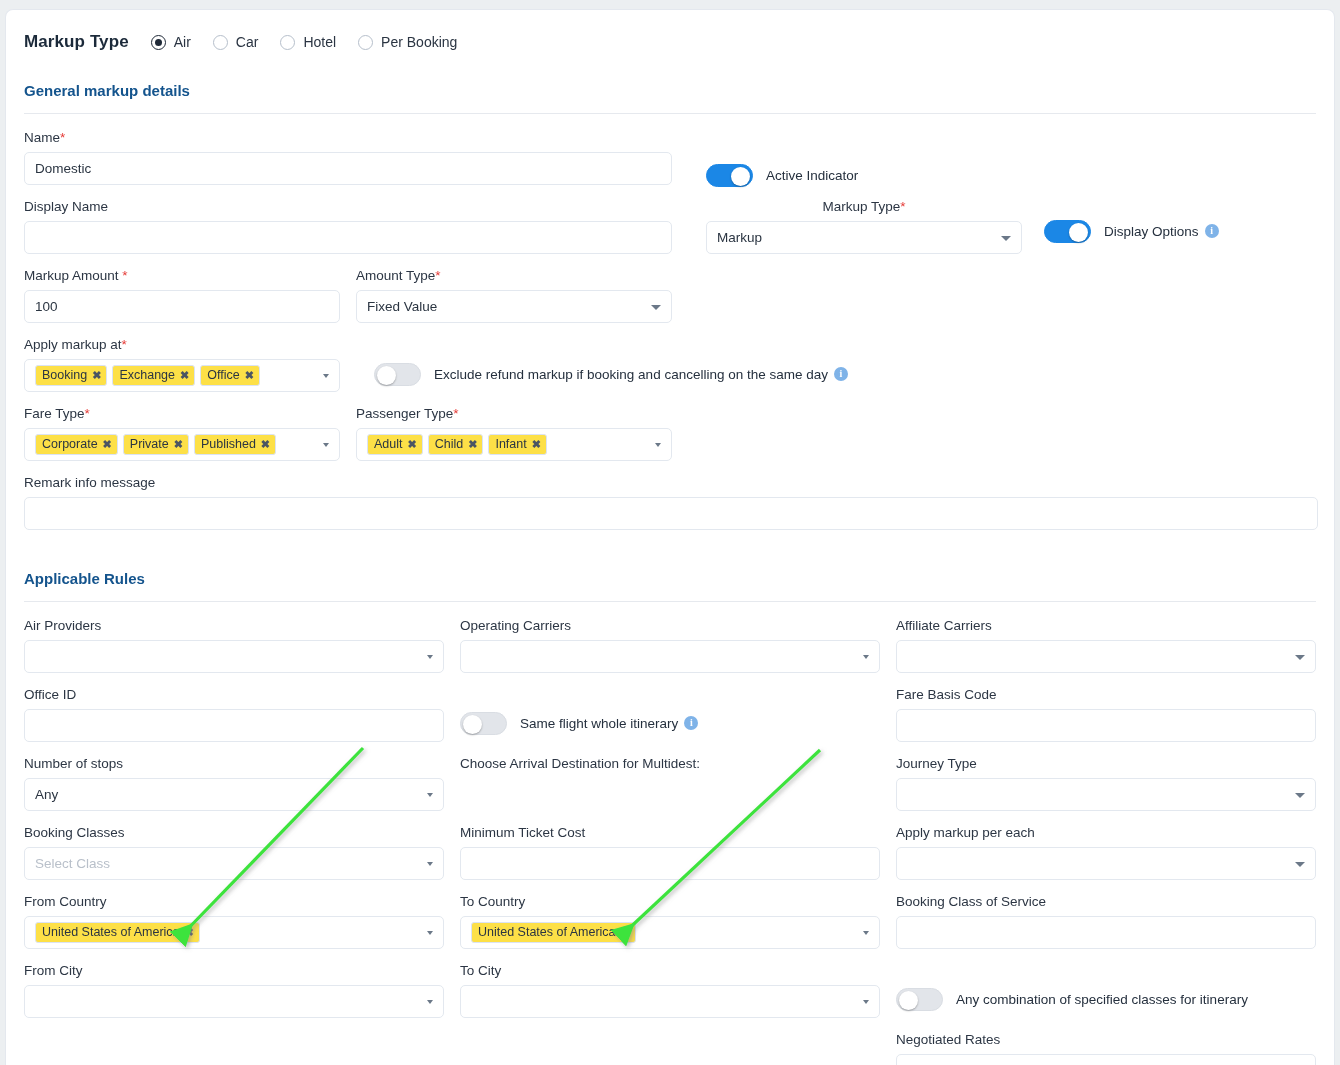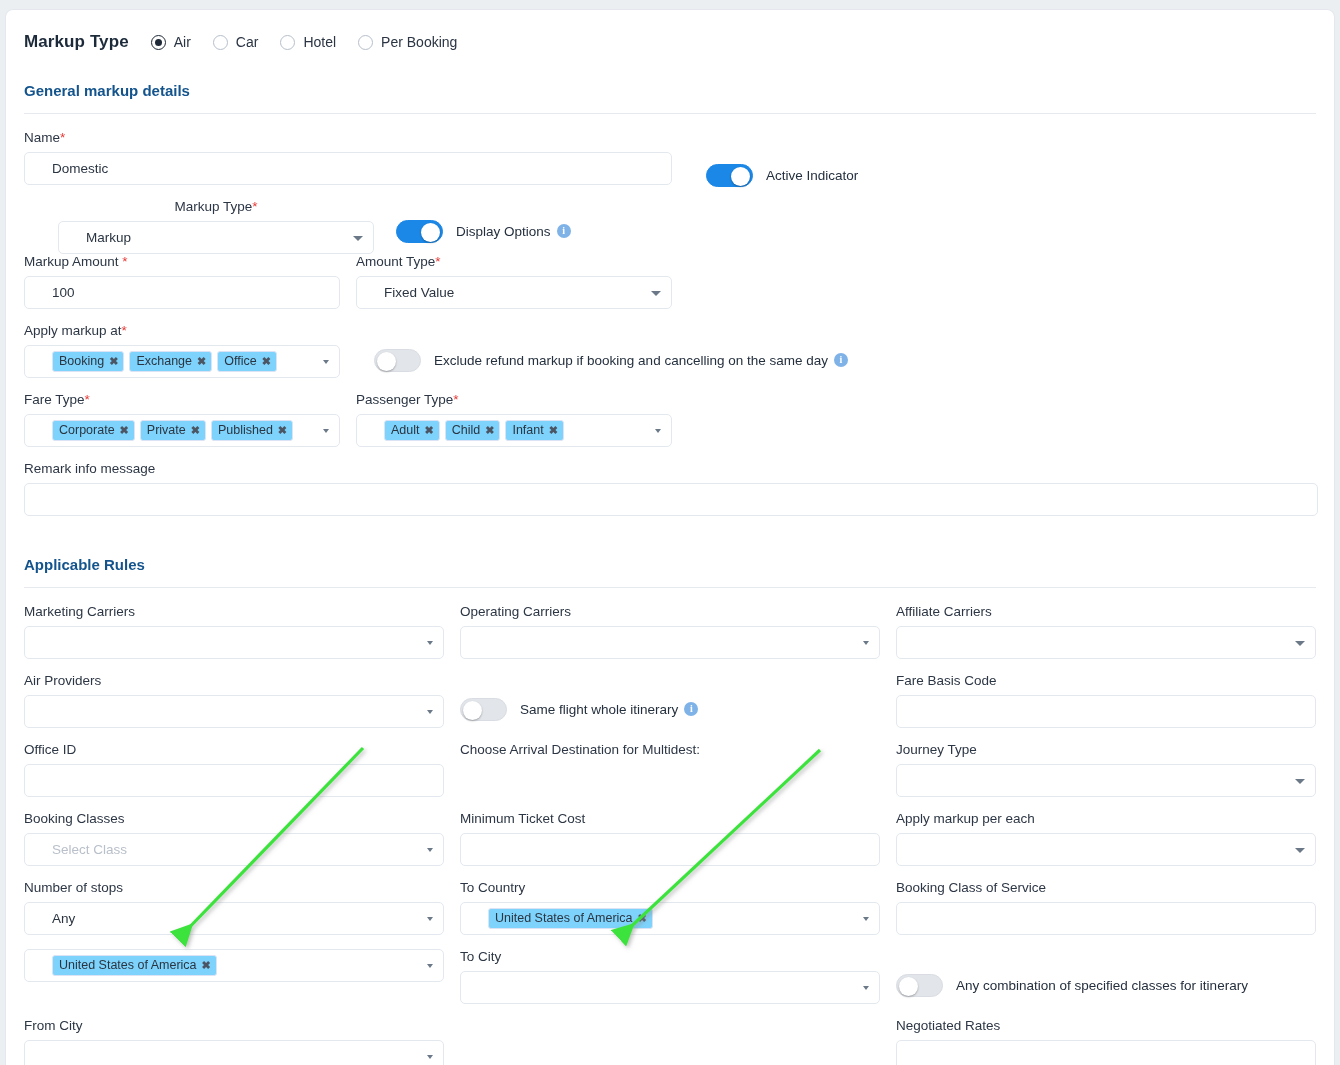--- a/index.html
+++ b/index.html
@@ -59,35 +59,35 @@
   .lbl {
     font-size: 13.5px; color: #2c3644; margin-bottom: 6px; display: block;
     line-height: 16px; white-space: nowrap;
   }
   .req { color: #e53935; }
 
   .ctl {
     height: 33px; width: 100%;
     border: 1px solid #e3e8ef; border-radius: 5px;
     background: #fff; display: flex; align-items: center;
-    padding: 0 27px; font-size: 13.5px; color: #2b3542;
+    padding: 0 10px; font-size: 13.5px; color: #2b3542;
     position: relative;
   }
   .ctl .ph { color: #b9c0ca; }
   .caret {
     position: absolute; right: 10px; top: 50%; margin-top: -2px;
     width: 0; height: 0;
     border-left: 5px solid transparent; border-right: 5px solid transparent;
     border-top: 5px solid #6b7888;
   }
   .caret.small { border-left-width: 3.5px; border-right-width: 3.5px; border-top-width: 4px; }
 
   .chips { display: flex; align-items: center; gap: 5px; flex-wrap: nowrap; }
   .chip {
-    background: #7dd3fc; border: 1px solid #dbe3f4; border-radius: 3px;
+    background: #fde047; border: 1px solid #dbe3f4; border-radius: 3px;
     font-size: 12.5px; color: #2b3542; padding: 2px 5px 3px 6px;
     display: inline-flex; align-items: center; line-height: 14px;
     white-space: nowrap;
   }
   .chip .x { margin-left: 5px; font-size: 11px; color: #4b5563; font-weight: bold; }
 
   
   .toggle-wrap { display: flex; align-items: center; }
   .toggle {
     width: 47px; height: 23px; border-radius: 12px;
@@ -170,20 +170,26 @@
       <div class="toggle-wrap">
         <div class="toggle on">
             <span class="knob"></span>
           </div>
         <span class="toggle-text">Active Indicator</span>
       </div>
     </div>
   </div>
 
   <div class="row">
+    <div class="fld g-name">
+      <span class="lbl">Display Name</span>
+      <div class="ctl">
+        <span></span>
+      </div>
+    </div>
     <div class="g-right" style="align-items:flex-start;text-align:center;">
       <div style="width:316px;">
         <span class="lbl"><span>Markup Type</span><span class="req">*</span></span>
         <div class="ctl">
           <span>Markup</span>
           <span class="caret"></span>
         </div>
       </div>
       <div class="toggle-wrap" style="margin-left:22px; margin-top:21px;">
         <div class="toggle on">
@@ -290,54 +296,48 @@
       <span></span>
     </div>
   </div>
 
   <div class="section rules">Applicable Rules</div>
 
   <div class="grid3">
 
     <div class="col3">
       <div class="cell">
-        <span class="lbl">Marketing Carriers</span>
-        <div class="ctl">
-          <span></span>
-          <span class="caret small"></span>
-        </div>
-      </div>
-      <div class="cell">
         <span class="lbl">Air Providers</span>
         <div class="ctl">
           <span></span>
           <span class="caret small"></span>
         </div>
       </div>
       <div class="cell">
         <span class="lbl">Office ID</span>
         <div class="ctl">
           <span></span>
         </div>
       </div>
       <div class="cell">
+        <span class="lbl">Number of stops</span>
+        <div class="ctl">
+          <span>Any</span>
+          <span class="caret small"></span>
+        </div>
+      </div>
+      <div class="cell">
         <span class="lbl">Booking Classes</span>
         <div class="ctl">
           <span class="ph">Select Class</span>
           <span class="caret small"></span>
         </div>
       </div>
       <div class="cell">
-        <span class="lbl">Number of stops</span>
-        <div class="ctl">
-          <span>Any</span>
-          <span class="caret small"></span>
-        </div>
-      </div>
-      <div class="cell">
+        <span class="lbl">From Country</span>
         <div class="ctl">
           <span class="chips">
             <span class="chip">
                 <span>United States of America</span>
                 <span class="x">✖</span>
               </span>
           </span>
           <span class="caret small"></span>
         </div>
       </div>

